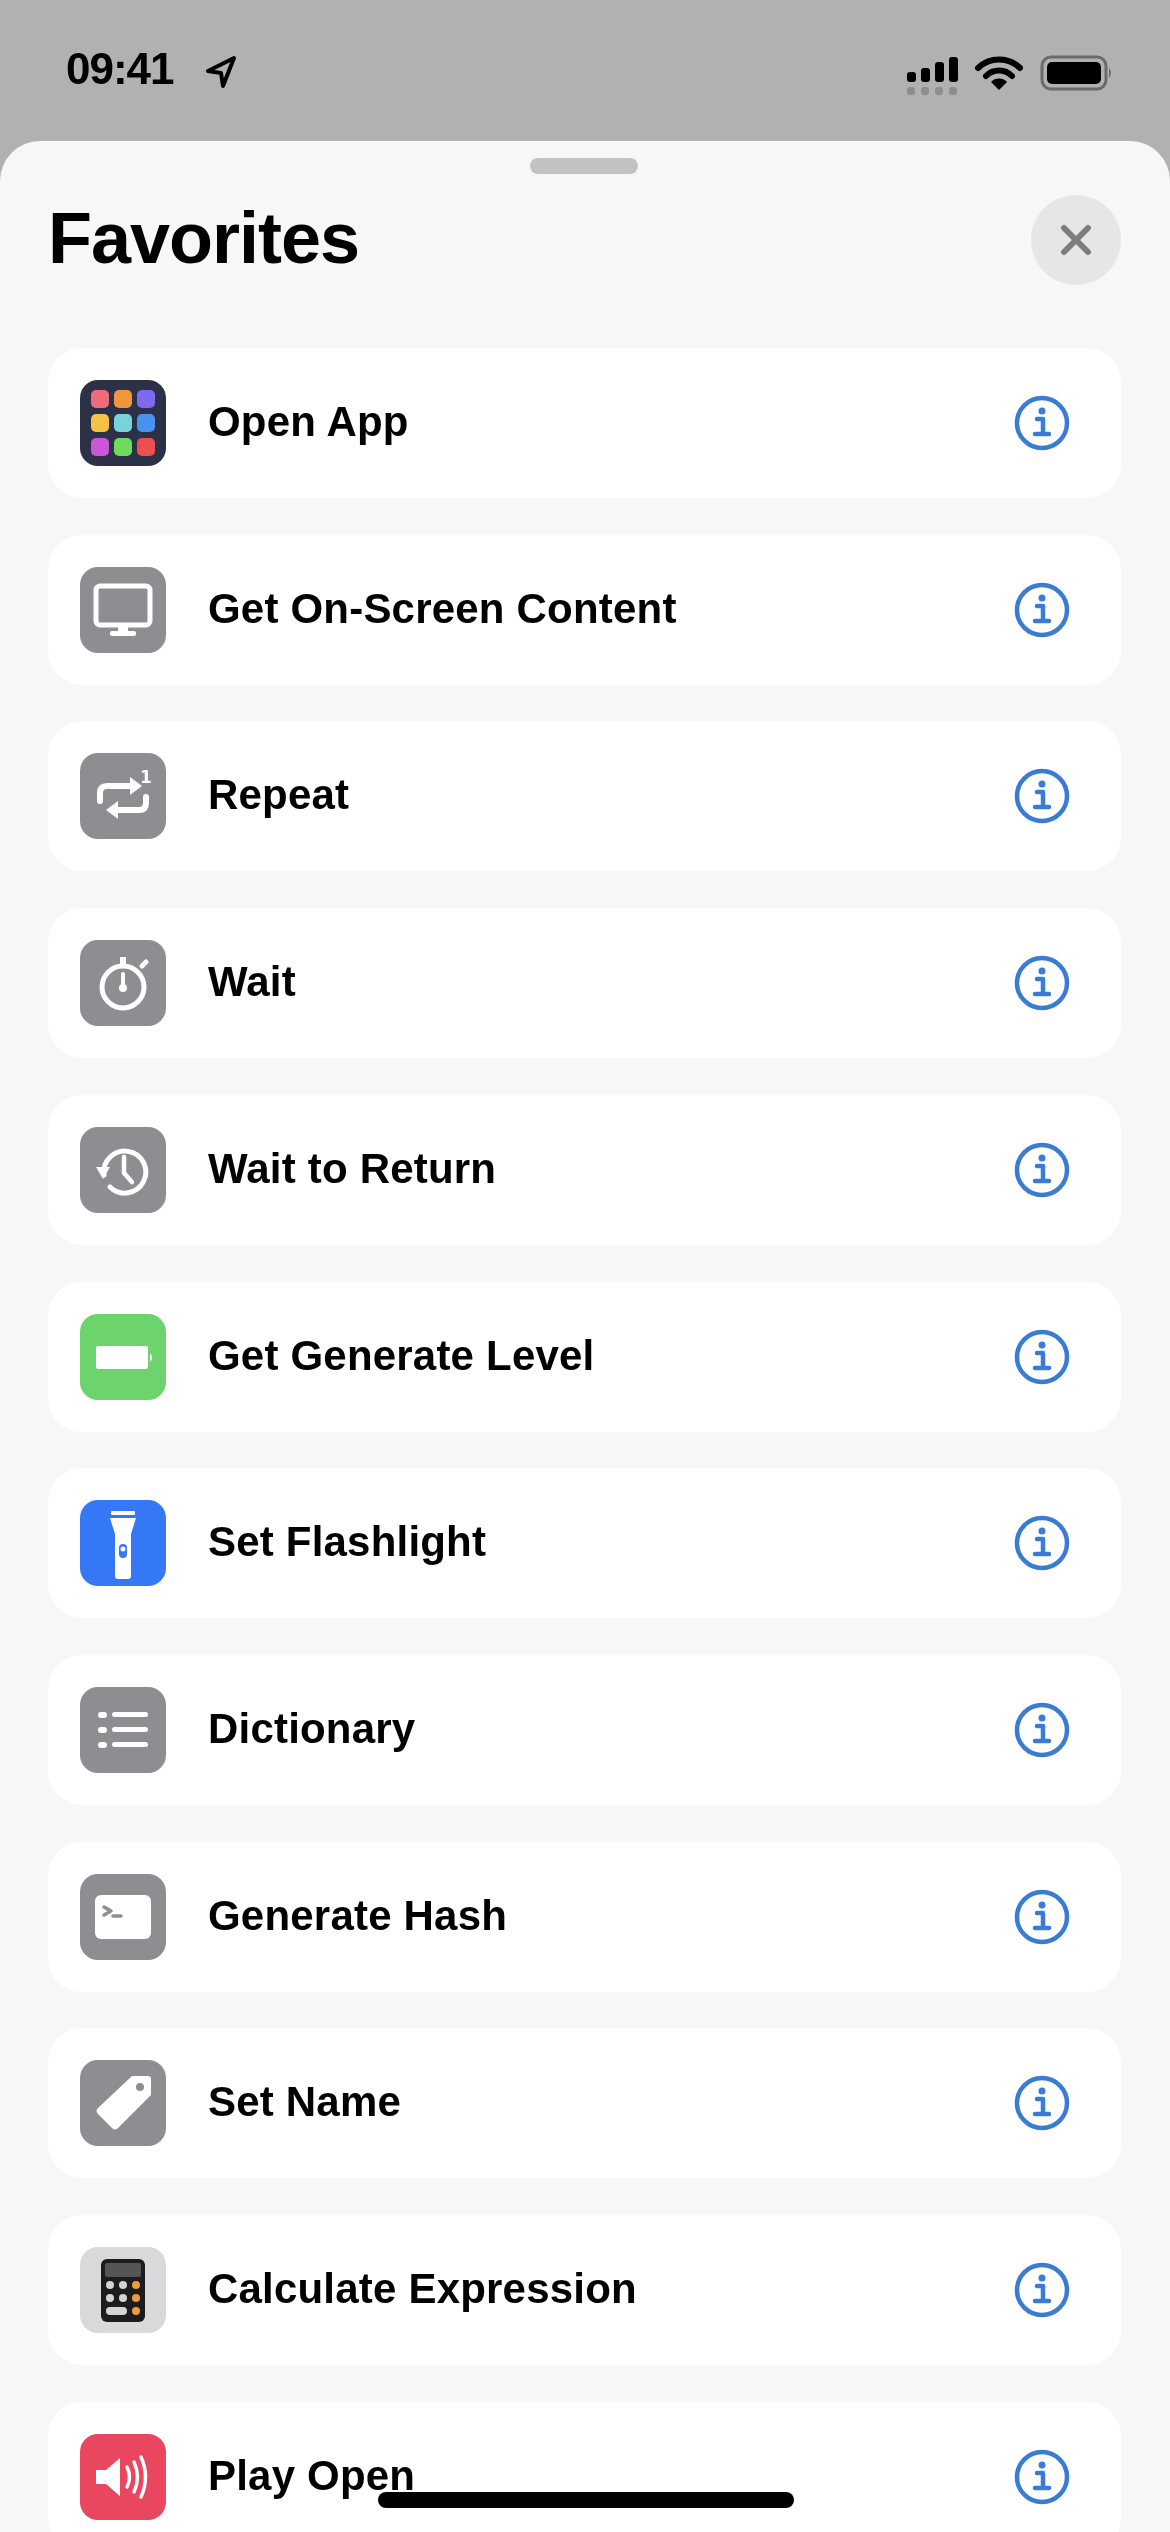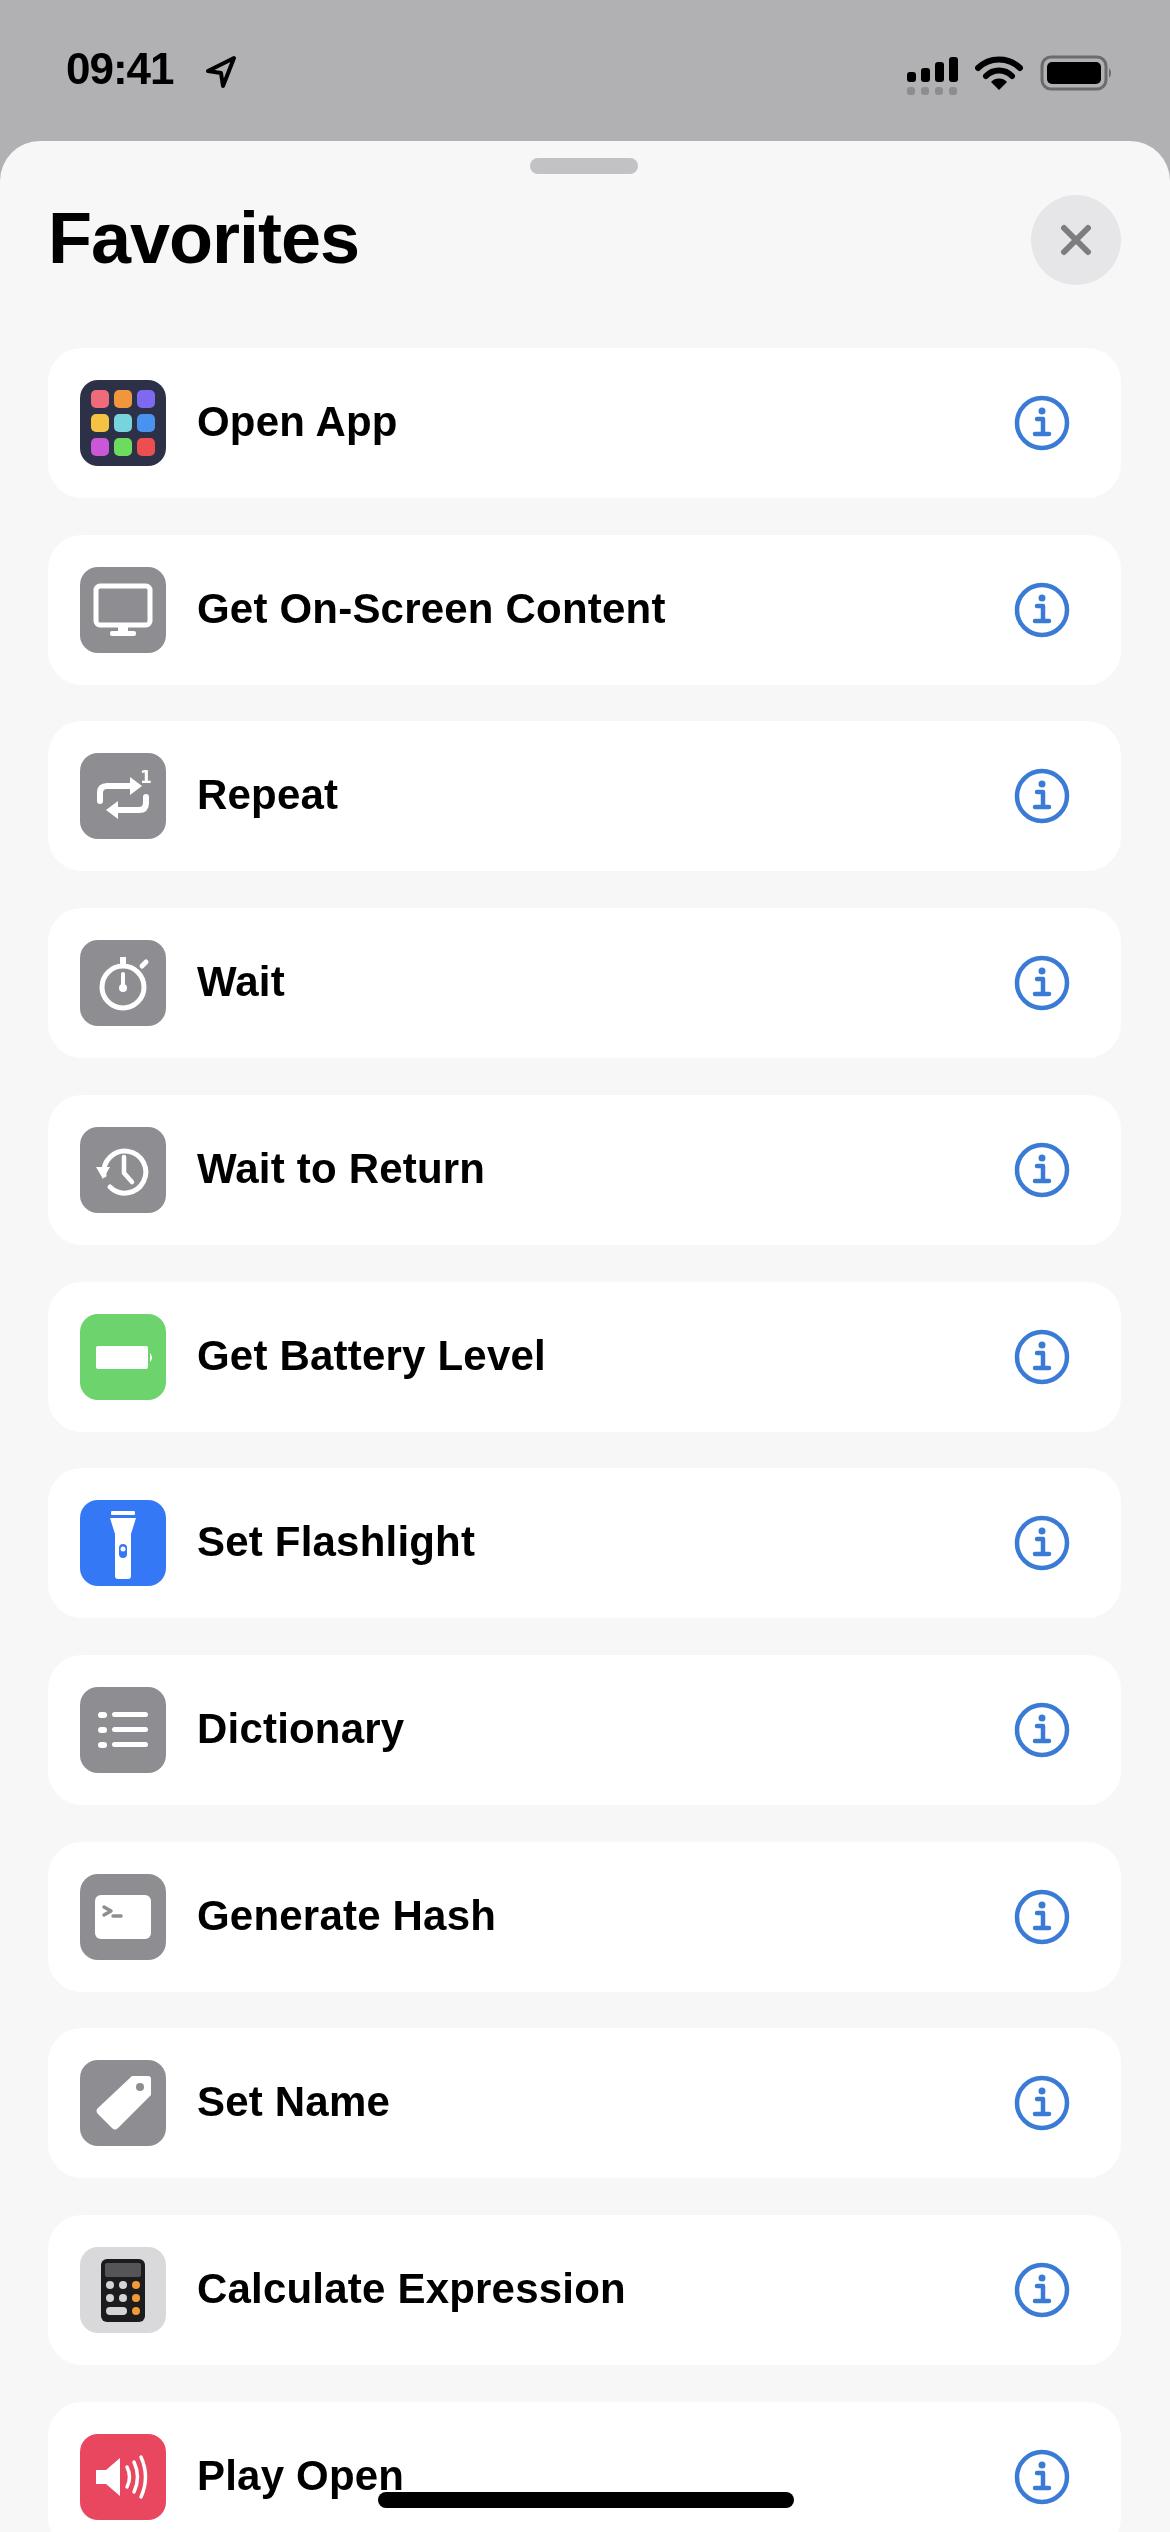--- a/index.html
+++ b/index.html
@@ -30,21 +30,21 @@
     .list { position: absolute; left: 48px; top: 207px; width: 1073px; }
     .row {
       position: absolute; left: 0; width: 1073px; height: 150px; background: #ffffff; border-radius: 34px;
       cursor: pointer;
     }
     .row-icon {
       position: absolute; left: 32px; top: 32px; width: 86px; height: 86px; border-radius: 18px;
       display: flex; align-items: center; justify-content: center;
     }
     .row-icon svg { width: 86px; height: 86px; display: block; }
-    .row-label { position: absolute; left: 149px; top: 50px; font-size: 42px; font-weight: 700; color: #000; white-space: nowrap; letter-spacing: 0.2px; }
+    .row-label { position: absolute; left: 160px; top: 50px; font-size: 42px; font-weight: 700; color: #000; white-space: nowrap; letter-spacing: 0.2px; }
     .info-btn { position: absolute; left: 965px; top: 46px; width: 58px; height: 58px; cursor: pointer; }
     .info-btn svg { width: 58px; height: 58px; display: block; }
 
     .home-indicator { position: absolute; left: 378px; top: 2492px; width: 416px; height: 16px; border-radius: 8px; background: #000; }
   </style>
 </head>
 <body>
 
 <div class="status-bar">
   <span class="time">09:41</span>
@@ -184,21 +184,21 @@
       </div>
     </div>
 
     <div class="row" style="top:933.5px">
       <div class="row-icon" style="background:#6dd36d">
         <svg viewBox="0 0 86 86">
           <rect x="16" y="32" width="52" height="23" rx="2" fill="#fff"></rect>
           <path d="M70 39 Q74 43.5 70 48 Z" fill="#fff"></path>
         </svg>
       </div>
-      <span class="row-label">Get Battery Level</span>
+      <span class="row-label">Get Generate Level</span>
       <div class="info-btn">
         <svg viewBox="0 0 58 58">
             <circle cx="29" cy="29" r="25" fill="none" stroke="#3a7bd5" stroke-width="4.5"></circle>
             <circle cx="29" cy="17" r="3.5" fill="#3a7bd5"></circle>
             <path d="M24 25 H30 V40 M22 40 H36" fill="none" stroke="#3a7bd5" stroke-width="4.5" stroke-linecap="round" stroke-linejoin="round"></path>
           </svg>
       </div>
     </div>
 
     <div class="row" style="top:1120.2px">

